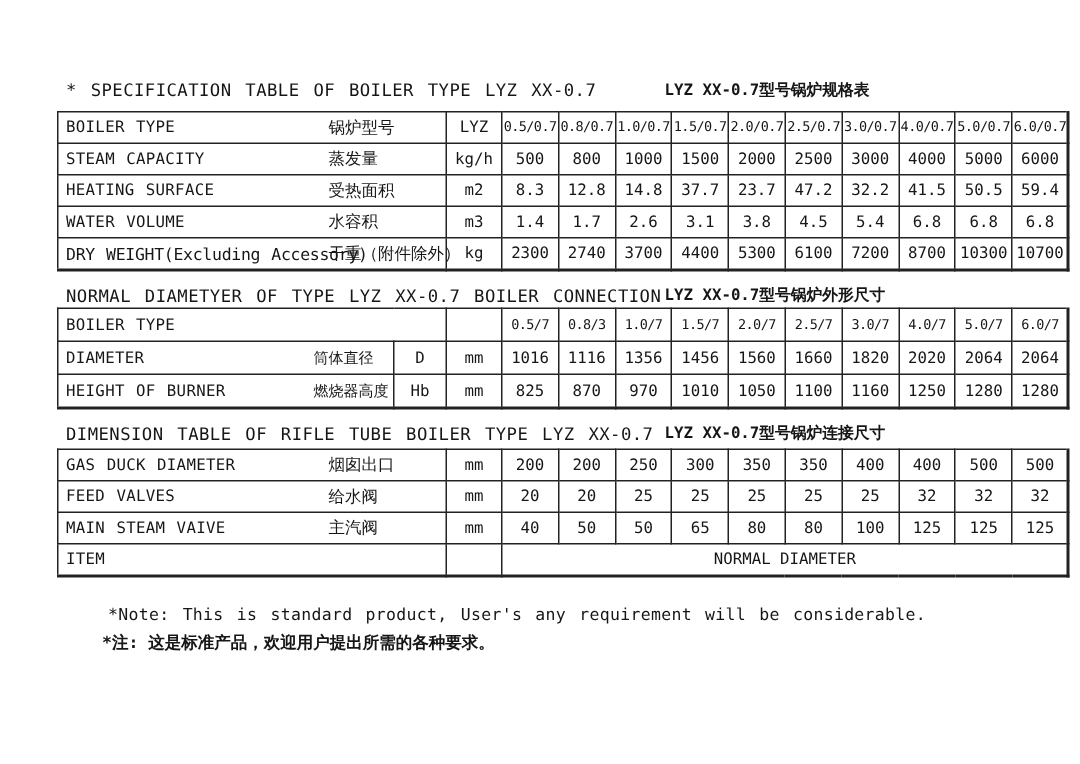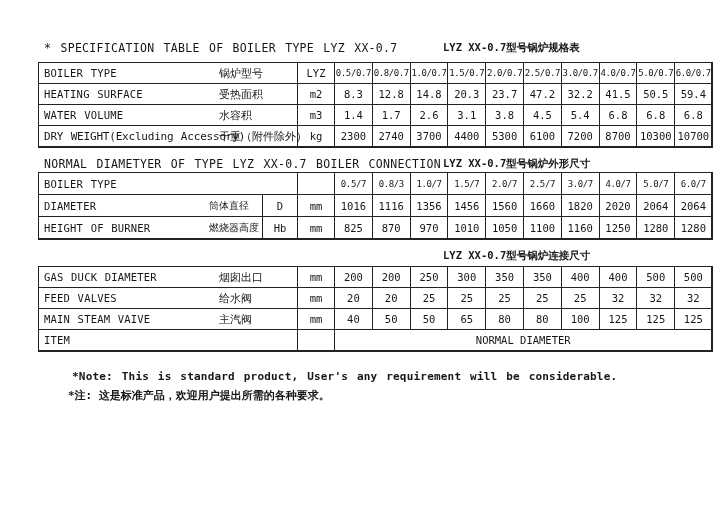--- a/index.html
+++ b/index.html
@@ -1,20 +1,20 @@
 <!DOCTYPE html>
 <html><head>
 <meta charset="utf-8">
 <style>
   html,body{margin:0;padding:0;}
   body{
     width:720px;height:509px;background:#ffffff;position:relative;
     font-family:"DejaVu Sans Mono", monospace;color:#161616;overflow:hidden;
   }
-  .sheet{position:absolute;left:38px;top:38px;width:674px;}
+  .sheet{position:absolute;left:38px;top:50px;width:674px;}
   
   .titlebar{position:relative;height:18px;margin-bottom:6px;}
   .t-en{position:absolute;left:6px;bottom:1px;font-size:11.5px;word-spacing:2px;letter-spacing:0.3px;white-space:nowrap;}
   .t-cn{position:absolute;left:405px;bottom:1px;font-size:10.5px;font-weight:bold;white-space:nowrap;}
   
   table{border-collapse:collapse;table-layout:fixed;width:674px;
         border-right:2px solid #222;border-bottom:2px solid #222;}
   td{border:1px solid #222;height:20px;font-size:10.5px;padding:0;
      overflow:hidden;white-space:nowrap;vertical-align:middle;}
   .t2 td{height:21px;}
@@ -24,21 +24,21 @@
   .en{padding-left:5px;letter-spacing:0.2px;word-spacing:1px;margin-top:36px;}
   .en-sm{font-size:11px;letter-spacing:-0.2px;}
   .zh{position:absolute;left:180px;top:50%;transform:translateY(-50%);font-size:11px;}
   .t2 .zh{left:170px;font-size:10px;}
   .unit,.sym,.val{text-align:center;}
   .sm{font-size:9px;letter-spacing:-0.4px;margin-left:40px;}
   
   .gap1{margin-top:9px;margin-bottom:0;height:15px;}
   .gap2{margin-top:8px;margin-bottom:2px;height:16px;}
   
-  .note-en{margin-top:18px;padding-left:34px;font-size:11px;word-spacing:2px;letter-spacing:0.2px;font-weight:bold;}
+  .note-en{margin-top:18px;padding-left:34px;font-size:11px;word-spacing:2px;letter-spacing:0.2px;}
   .note-zh{margin-top:5px;padding-left:30px;font-size:11px;font-weight:bold;}
 </style>
 </head>
 <body>
 
 <div class="sheet">
 
   <div class="titlebar">
     <span class="t-en">* SPECIFICATION TABLE OF BOILER TYPE LYZ XX-0.7</span>
     <span class="t-cn">LYZ XX-0.7型号锅炉规格表</span>
@@ -59,26 +59,40 @@
           <td class="val sm">1.0/0.7</td>
           <td class="val sm">1.5/0.7</td>
           <td class="val sm">2.0/0.7</td>
           <td class="val sm">2.5/0.7</td>
           <td class="val sm">3.0/0.7</td>
           <td class="val sm">4.0/0.7</td>
           <td class="val sm">5.0/0.7</td>
           <td class="val sm">6.0/0.7</td>
     </tr>
     <tr>
+      <td class="lbl"><span class="en">STEAM CAPACITY</span><span class="zh">蒸发量</span></td>
+      <td class="unit">kg/h</td>
+      <td class="val">500</td>
+          <td class="val">800</td>
+          <td class="val">1000</td>
+          <td class="val">1500</td>
+          <td class="val">2000</td>
+          <td class="val">2500</td>
+          <td class="val">3000</td>
+          <td class="val">4000</td>
+          <td class="val">5000</td>
+          <td class="val">6000</td>
+    </tr>
+    <tr>
       <td class="lbl"><span class="en">HEATING SURFACE</span><span class="zh">受热面积</span></td>
       <td class="unit">m2</td>
       <td class="val">8.3</td>
           <td class="val">12.8</td>
           <td class="val">14.8</td>
-          <td class="val">20.3</td>
+          <td class="val">37.7</td>
           <td class="val">23.7</td>
           <td class="val">47.2</td>
           <td class="val">32.2</td>
           <td class="val">41.5</td>
           <td class="val">50.5</td>
           <td class="val">59.4</td>
     </tr>
     <tr>
       <td class="lbl"><span class="en">WATER VOLUME</span><span class="zh">水容积</span></td>
       <td class="unit">m3</td>
@@ -164,20 +178,21 @@
           <td class="val">1100</td>
           <td class="val">1160</td>
           <td class="val">1250</td>
           <td class="val">1280</td>
           <td class="val">1280</td>
     </tr>
   </tbody>
     </table>
 
   <div class="titlebar gap2">
+    <span class="t-en">DIMENSION TABLE OF RIFLE TUBE BOILER TYPE LYZ XX-0.7</span>
     <span class="t-cn">LYZ XX-0.7型号锅炉连接尺寸</span>
   </div>
 
   <table>
     <colgroup>
         <col class="c-label">
         <col class="c-unit">
         <col span="10" class="c-val">
       </colgroup>
     <tbody>

